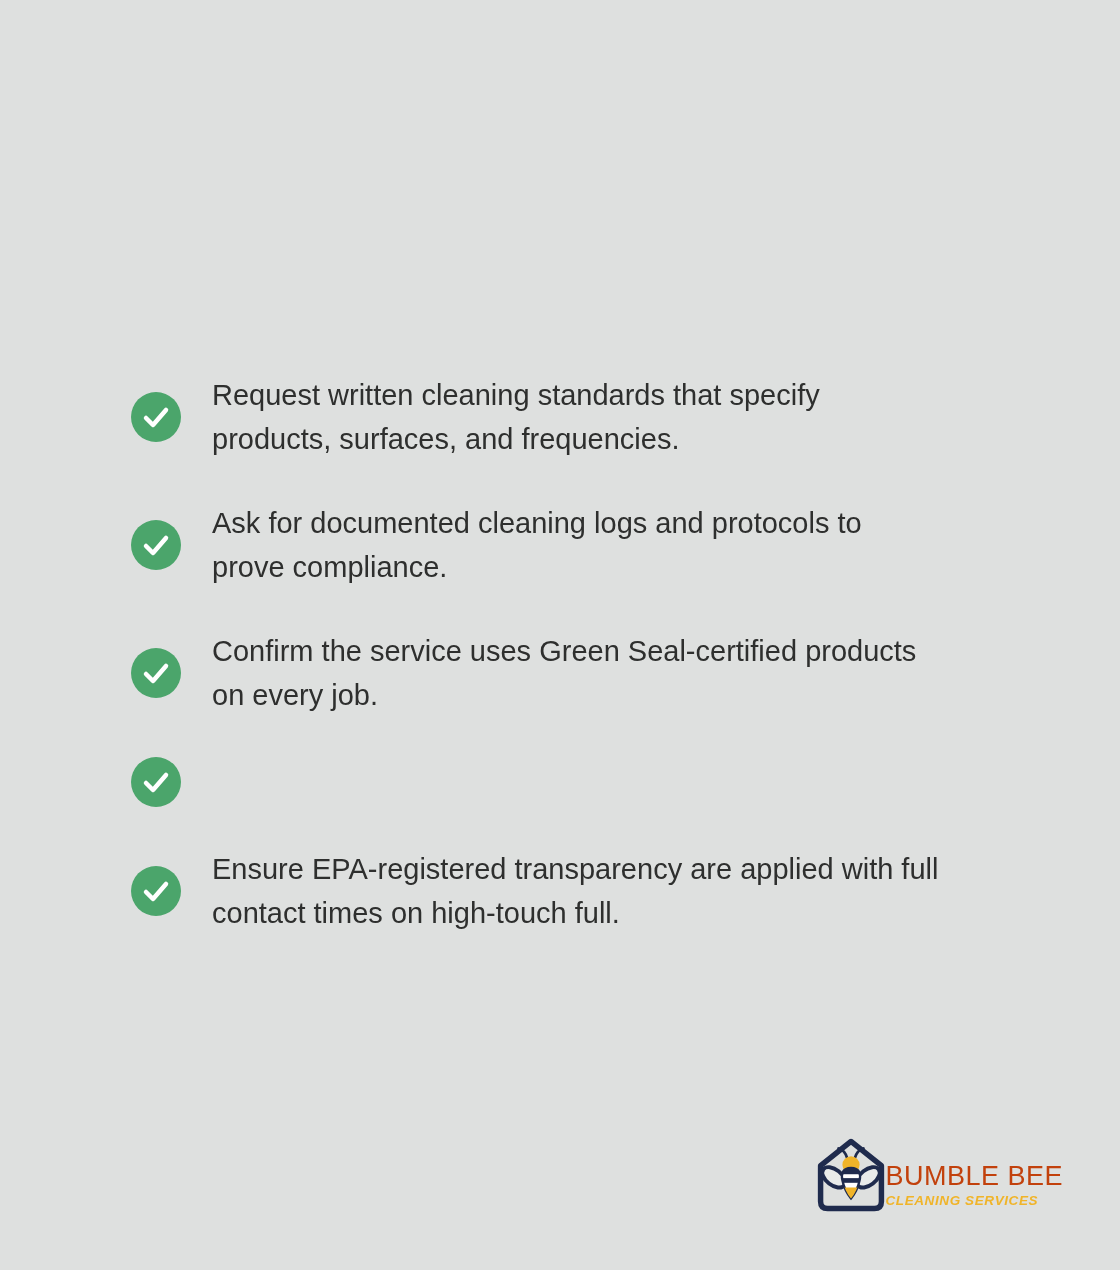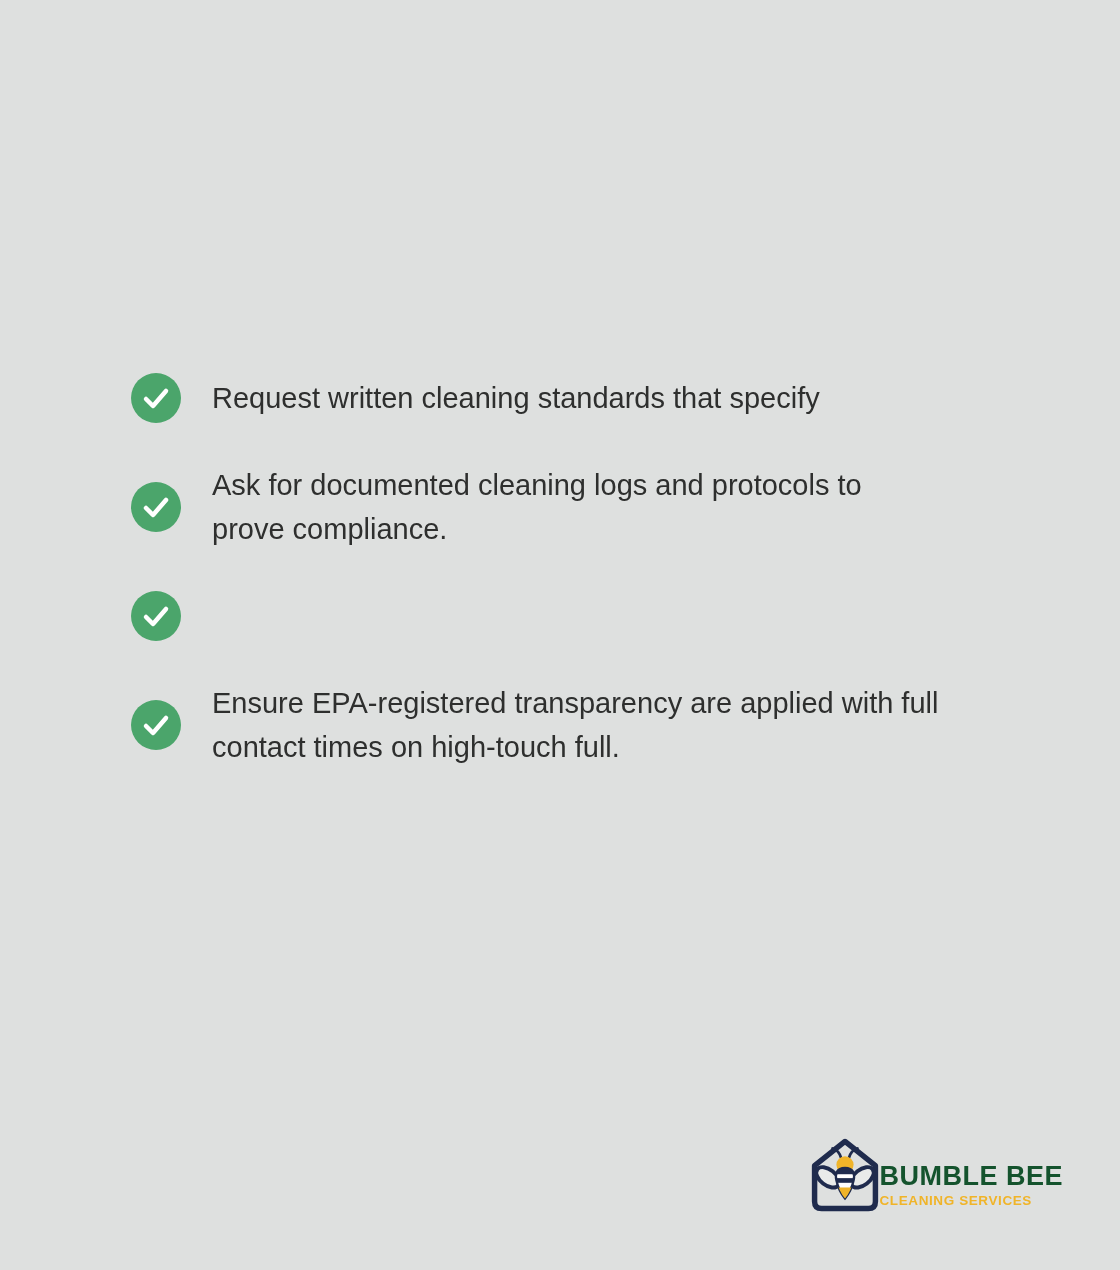--- a/index.html
+++ b/index.html
@@ -59,65 +59,78 @@
     right: 57px; bottom: 56px;
     display: flex;
     align-items: center;
   }
   .logo-text {
     margin-left: -5px;
     margin-top: 12px;
   }
   .brand-name {
     font-size: 27px;
-    font-weight: 700;
-    color: #14532d;
+    font-weight: 400;
+    color: #c2410c;
     letter-spacing: 0.5px;
     line-height: 1.05;
     margin-top: 8px;
   }
   .brand-tagline {
     font-size: 13.5px;
     font-weight: 700;
     color: #f0b429;
     letter-spacing: 0.6px;
     margin-top: 2px;
+    font-style: italic;
   }
 </style>
 </head>
 <body>
 
 <div class="page">
 
 
   <div class="checklist">
 
     <div class="check-item">
       <span class="check-circle">
         <svg width="50" height="50" viewBox="0 0 50 50">
           <path d="M15 26 L22 33 L35 18" fill="none" stroke="#ffffff" stroke-width="4.5" stroke-linecap="round" stroke-linejoin="round"></path>
         </svg>
       </span>
       <span class="check-text">
         <span class="check-line">Request written cleaning standards that specify</span>
+        <span class="check-line">products, surfaces, and frequencies.</span>
       </span>
     </div>
 
     <div class="check-item">
       <span class="check-circle">
         <svg width="50" height="50" viewBox="0 0 50 50">
           <path d="M15 26 L22 33 L35 18" fill="none" stroke="#ffffff" stroke-width="4.5" stroke-linecap="round" stroke-linejoin="round"></path>
         </svg>
       </span>
       <span class="check-text">
         <span class="check-line">Ask for documented cleaning logs and protocols to</span>
         <span class="check-line">prove compliance.</span>
       </span>
     </div>
 
+    <div class="check-item">
+      <span class="check-circle">
+        <svg width="50" height="50" viewBox="0 0 50 50">
+          <path d="M15 26 L22 33 L35 18" fill="none" stroke="#ffffff" stroke-width="4.5" stroke-linecap="round" stroke-linejoin="round"></path>
+        </svg>
+      </span>
+      <span class="check-text">
+        <span class="check-line">Confirm the service uses Green Seal-certified products</span>
+        <span class="check-line">on every job.</span>
+      </span>
+    </div>
 
     <div class="check-item">
       <span class="check-circle">
         <svg width="50" height="50" viewBox="0 0 50 50">
           <path d="M15 26 L22 33 L35 18" fill="none" stroke="#ffffff" stroke-width="4.5" stroke-linecap="round" stroke-linejoin="round"></path>
         </svg>
       </span>
     </div>
 
     <div class="check-item">

